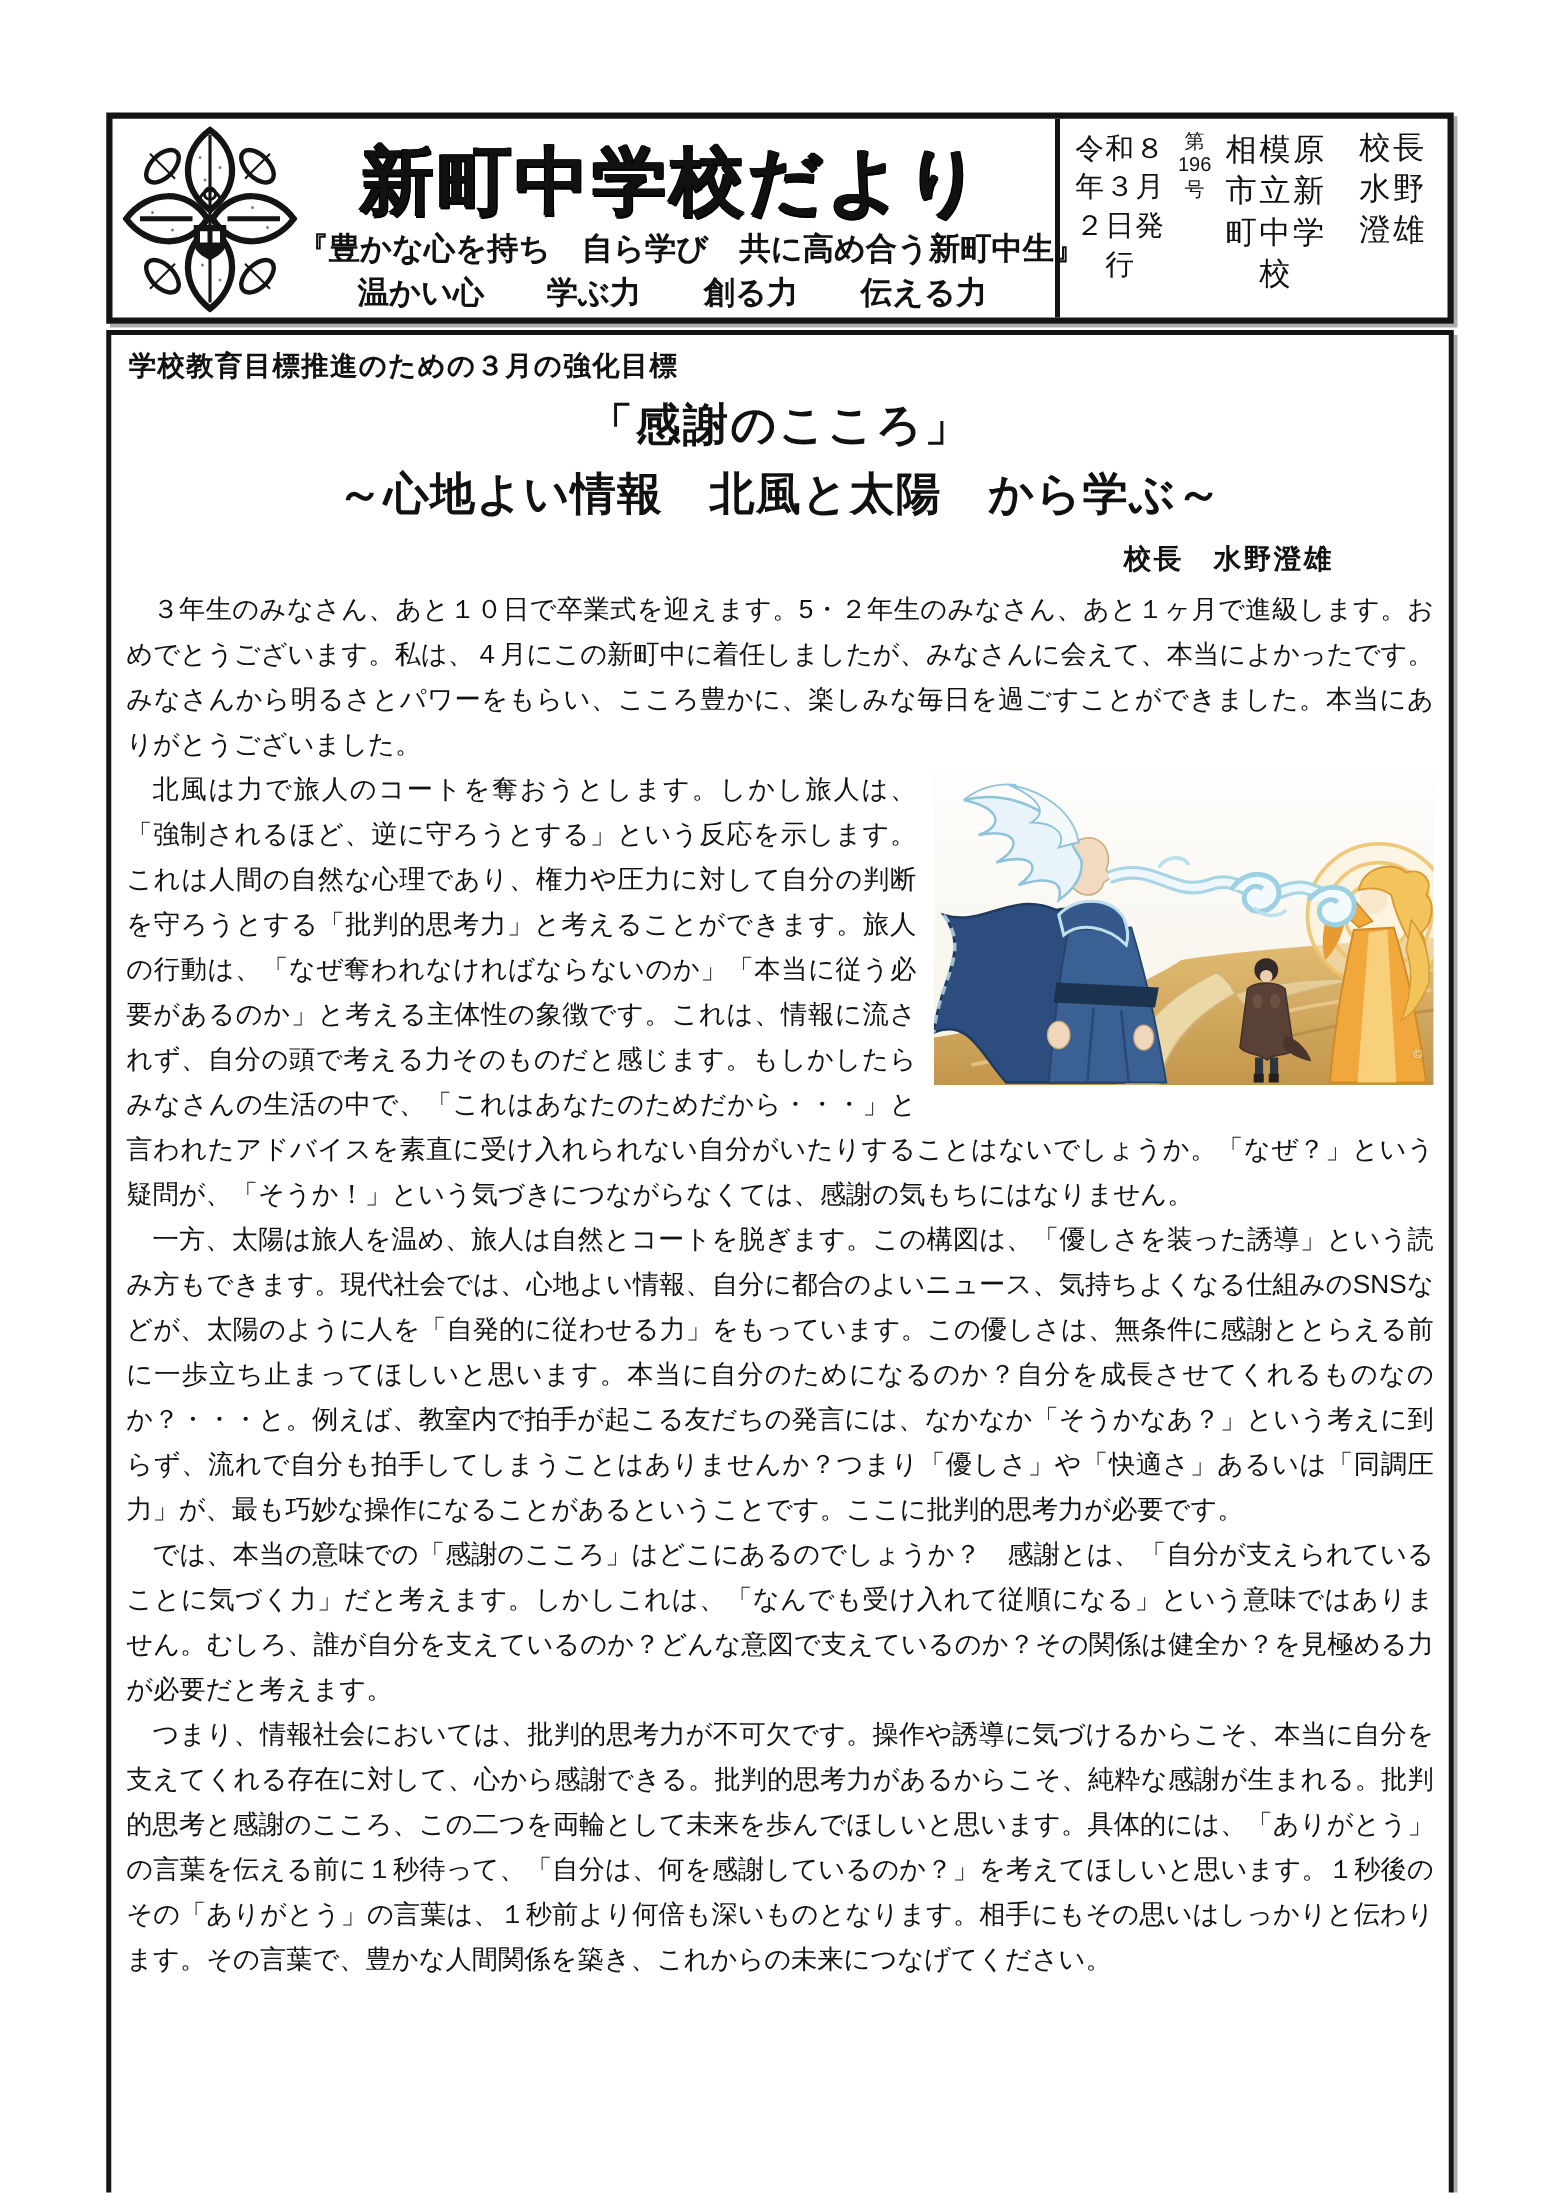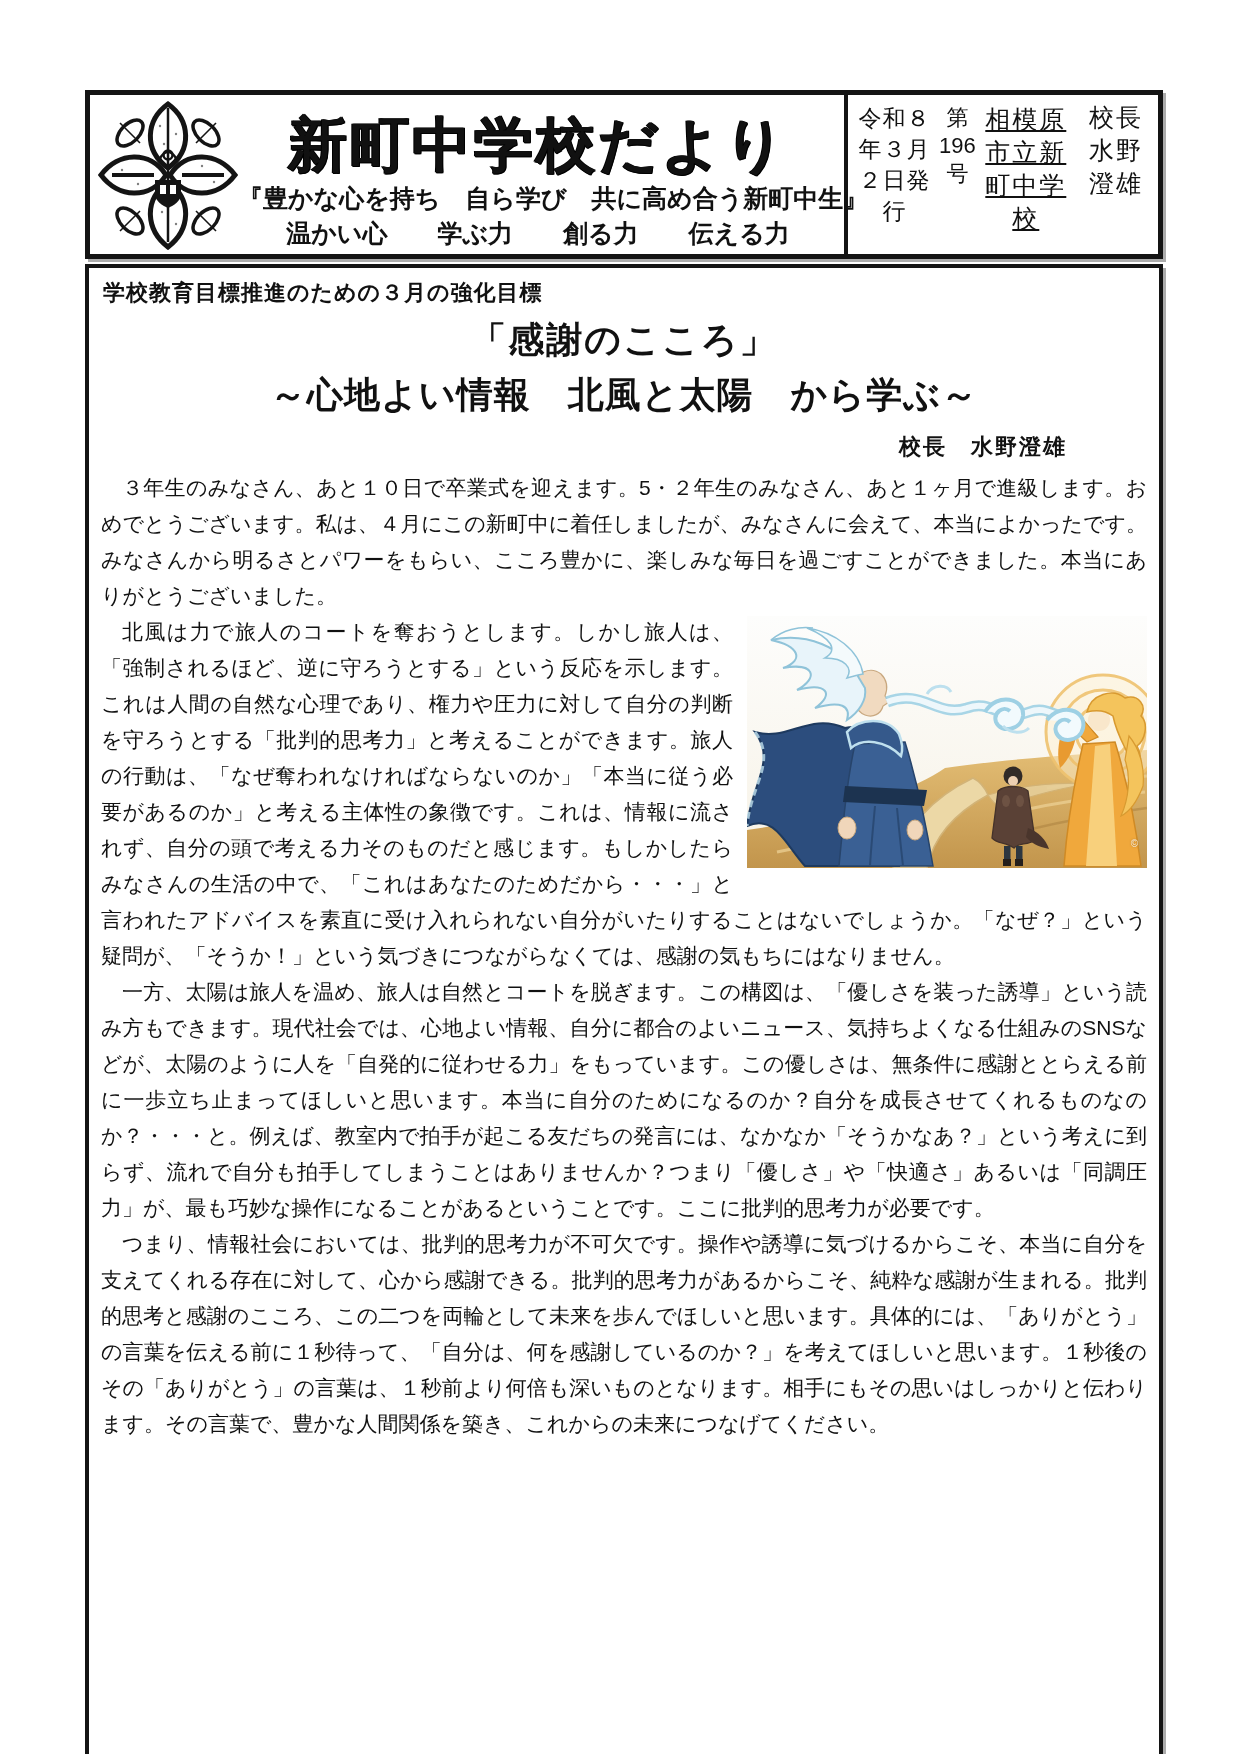--- a/index.html
+++ b/index.html
@@ -27,22 +27,22 @@
     text-shadow:1px 0 0 #000, 0 1px 0 #000, 1px 1px 0 #000, -1px 0 0 #000;
   }
   .motto1{font-size:25px;font-weight:bold;margin-top:5px;white-space:nowrap;}
   .motto2{font-size:25px;font-weight:bold;margin-top:2px;white-space:nowrap;}
   .header-right{
     width:306px;flex:0 0 auto;border-left:4px solid #141414;
     display:flex;flex-direction:row;justify-content:space-around;
     text-align:center;padding:8px 2px;
   }
   .issue-date{font-size:23px;letter-spacing:1px;}
-  .issue-no{font-size:22px;}
-  .school-name{font-size:25px;letter-spacing:2px;text-decoration:underline;}
+  .issue-no{font-size:16px;}
+  .school-name{font-size:25px;letter-spacing:2px;}
   .principal{font-size:25px;letter-spacing:2px;margin-top:-2px;}
   .goal-row{
     border-top:4px solid #141414;
     text-align:center;font-size:24px;letter-spacing:3px;
     padding:13px 0 14px 0;
   }
 
   
   .body-box{
     margin-top:5px;
@@ -240,16 +240,17 @@
             <path d="M238,96 c12,-20 40,-14 38,4 c-2,14 -22,18 -27,6 c-3,-9 7,-17 14,-11" stroke="#9ed0e4" stroke-width="4" fill="#f2fafd"></path>
             <path d="M300,104 c14,-18 40,-10 36,8 c-3,14 -23,16 -27,4 c-3,-9 8,-16 14,-10" stroke="#9ed0e4" stroke-width="4" fill="#f2fafd"></path>
             <path d="M180,78 c6,-10 20,-10 24,-2 M256,110 c8,8 20,8 26,2" stroke="#bde0ee" stroke-width="3"></path>
           </g>
         </svg>
         <span class="watermark">©</span>
       </div>
 
       <p>北風は力で旅人のコートを奪おうとします。しかし旅人は、「強制されるほど、逆に守ろうとする」という反応を示します。これは人間の自然な心理であり、権力や圧力に対して自分の判断を守ろうとする「批判的思考力」と考えることができます。旅人の行動は、「なぜ奪われなければならないのか」「本当に従う必要があるのか」と考える主体性の象徴です。これは、情報に流されず、自分の頭で考える力そのものだと感じます。もしかしたらみなさんの生活の中で、「これはあなたのためだから・・・」と言われたアドバイスを素直に受け入れられない自分がいたりすることはないでしょうか。「なぜ？」という疑問が、「そうか！」という気づきにつながらなくては、感謝の気もちにはなりません。</p>
       <p>一方、太陽は旅人を温め、旅人は自然とコートを脱ぎます。この構図は、「優しさを装った誘導」という読み方もできます。現代社会では、心地よい情報、自分に都合のよいニュース、気持ちよくなる仕組みのSNSなどが、太陽のように人を「自発的に従わせる力」をもっています。この優しさは、無条件に感謝ととらえる前に一歩立ち止まってほしいと思います。本当に自分のためになるのか？自分を成長させてくれるものなのか？・・・と。例えば、教室内で拍手が起こる友だちの発言には、なかなか「そうかなあ？」という考えに到らず、流れで自分も拍手してしまうことはありませんか？つまり「優しさ」や「快適さ」あるいは「同調圧力」が、最も巧妙な操作になることがあるということです。ここに批判的思考力が必要です。</p>
+      <p>では、本当の意味での「感謝のこころ」はどこにあるのでしょうか？　感謝とは、「自分が支えられていることに気づく力」だと考えます。しかしこれは、「なんでも受け入れて従順になる」という意味ではありません。むしろ、誰が自分を支えているのか？どんな意図で支えているのか？その関係は健全か？を見極める力が必要だと考えます。</p>
       <p>つまり、情報社会においては、批判的思考力が不可欠です。操作や誘導に気づけるからこそ、本当に自分を支えてくれる存在に対して、心から感謝できる。批判的思考力があるからこそ、純粋な感謝が生まれる。批判的思考と感謝のこころ、この二つを両輪として未来を歩んでほしいと思います。具体的には、「ありがとう」の言葉を伝える前に１秒待って、「自分は、何を感謝しているのか？」を考えてほしいと思います。１秒後のその「ありがとう」の言葉は、１秒前より何倍も深いものとなります。相手にもその思いはしっかりと伝わります。その言葉で、豊かな人間関係を築き、これからの未来につなげてください。</p>
     </div>
   </div>
 </div>
 
 </body></html>

